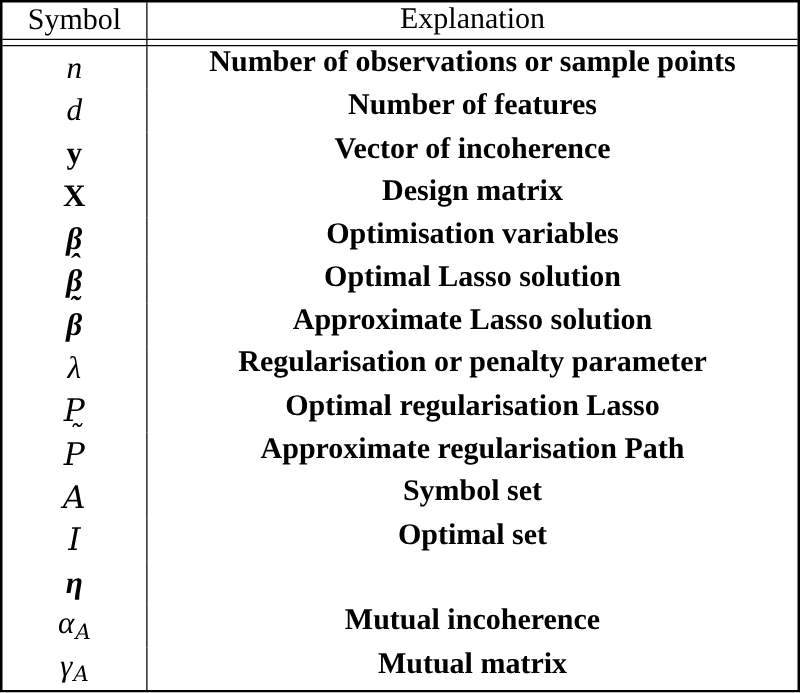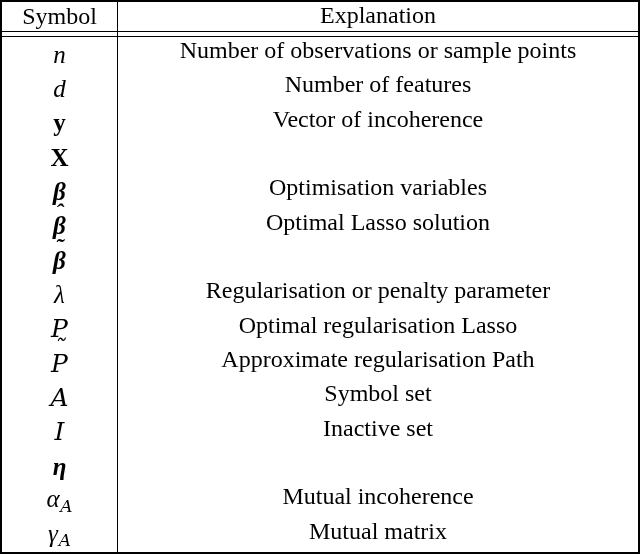--- a/index.html
+++ b/index.html
@@ -45,21 +45,21 @@
   .accent {
     position: absolute; left: 50%; transform: translateX(-50%);
     top: -0.52em; font-size: 0.95em; line-height: 1; font-weight: bold;
   }
   .sym.script .accent { font-weight: normal; }
   .subscript {
     font-size: 0.68em; font-style: italic;
     vertical-align: -0.25em; margin-left: 0.05em;
     font-family: "DejaVu Serif", serif;
   }
-  .exp-text { white-space: nowrap; }
+  .exp-text { white-space: nowrap; font-weight: bold; }
 </style>
 </head>
 <body>
 
 <div class="ntable">
   <div class="trow header-row">
     <div class="sym-col">
       <span>Symbol</span>
     </div>
     <div class="exp-col">
@@ -92,40 +92,46 @@
           <span class="sym bold"><span class="sym-wrap">y</span></span>
         </div>
         <div class="exp-col">
           <span class="exp-text">Vector of incoherence</span>
         </div>
       </div>
       <div class="trow data-row">
         <div class="sym-col">
           <span class="sym bold"><span class="sym-wrap">X</span></span>
         </div>
+        <div class="exp-col">
+          <span class="exp-text">Design matrix</span>
+        </div>
       </div>
       <div class="trow data-row">
         <div class="sym-col">
           <span class="sym bold-italic"><span class="sym-wrap">β</span></span>
         </div>
         <div class="exp-col">
           <span class="exp-text">Optimisation variables</span>
         </div>
       </div>
       <div class="trow data-row">
         <div class="sym-col">
           <span class="sym bold-italic"><span class="sym-wrap">β<span class="accent">ˆ</span></span></span>
         </div>
         <div class="exp-col">
           <span class="exp-text">Optimal Lasso solution</span>
         </div>
       </div>
       <div class="trow data-row">
         <div class="sym-col">
           <span class="sym bold-italic"><span class="sym-wrap">β<span class="accent">˜</span></span></span>
+        </div>
+        <div class="exp-col">
+          <span class="exp-text">Approximate Lasso solution</span>
         </div>
       </div>
       <div class="trow data-row">
         <div class="sym-col">
           <span class="sym italic"><span class="sym-wrap">λ</span></span>
         </div>
         <div class="exp-col">
           <span class="exp-text">Regularisation or penalty parameter</span>
         </div>
       </div>
@@ -151,21 +157,21 @@
         </div>
         <div class="exp-col">
           <span class="exp-text">Symbol set</span>
         </div>
       </div>
       <div class="trow data-row">
         <div class="sym-col">
           <span class="sym script"><span class="sym-wrap">I</span></span>
         </div>
         <div class="exp-col">
-          <span class="exp-text">Inactive set</span>
+          <span class="exp-text">Optimal set</span>
         </div>
       </div>
       <div class="trow data-row">
         <div class="sym-col">
           <span class="sym bold-italic"><span class="sym-wrap">η</span></span>
         </div>
       </div>
       <div class="trow data-row">
         <div class="sym-col">
           <span class="sym italic"><span class="sym-wrap">α</span><span class="subscript">A</span></span>

